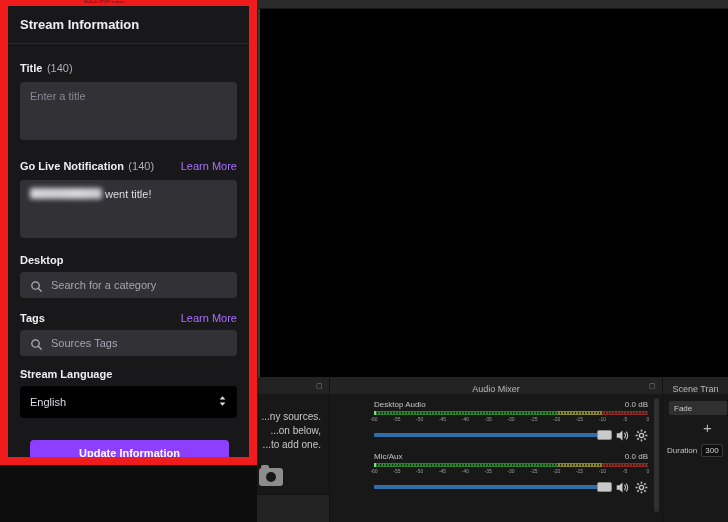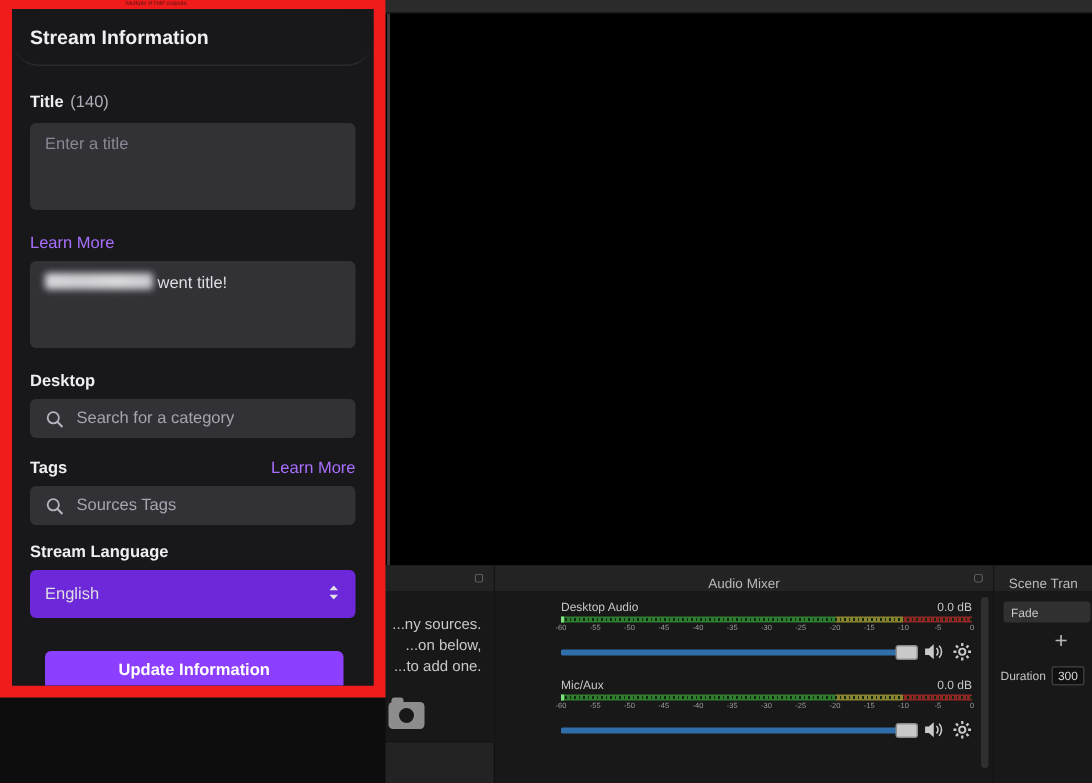--- a/index.html
+++ b/index.html
@@ -137,21 +137,21 @@
     position: absolute; left: 0px; top: 0px; width: 257px; height: 465px;
     border: 8px solid #f01c1c; background: #18181b;
     border-top-width: 6px;
   }
   .modal {
     position: absolute; left: 0; top: 0; right: 0; bottom: 0;
     background: #18181b; overflow: hidden;
   }
   .modal-header {
     height: 38px; display: flex; align-items: center; padding-left: 12px;
-    border-bottom: 1px solid #2a2a2d; background: #18181b; border-radius: 18px;
+    border-bottom: 1px solid #2a2a2d; background: #18181b;
   }
   .modal-title { font-size: 13px; color: #efeff1; font-weight: 600; }
   .modal-body { padding: 14px 12px 0 12px; }
 
   .field-label-row { display: flex; align-items: baseline; justify-content: space-between; margin-bottom: 6px; }
   .field-label { font-size: 11px; color: #efeff1; font-weight: 700; }
   .field-count { font-size: 11px; color: #adadb8; font-weight: 400; }
   .learn-more { font-size: 11px; color: #a970ff; cursor: pointer; }
 
   .textarea-box {
@@ -166,21 +166,21 @@
   }
 
   .search-box {
     background: #313136; border-radius: 4px; height: 26px;
     display: flex; align-items: center; padding: 0 10px; gap: 8px;
   }
   .search-placeholder { font-size: 11px; color: #a5a5b0; }
   .icon-search { width: 13px; height: 13px; flex: 0 0 13px; }
 
   .select-box {
-    background: #6d28d9; border-radius: 4px; height: 32px;
+    background: #000000; border-radius: 4px; height: 32px;
     display: flex; align-items: center; justify-content: space-between; padding: 16px 10px;
   }
   .select-value { font-size: 11px; color: #dedee3; }
   .select-arrows { font-size: 10px; color: #dedee3; line-height: 10px; letter-spacing: 0; }
 
   .btn-primary {
     margin: 22px 8px 0 10px; height: 26px; border-radius: 4px;
     background: #8d3fff; display: flex; align-items: center; justify-content: center;
     font-size: 11px; color: #ffffff; font-weight: 700; cursor: pointer;
   }
@@ -387,20 +387,24 @@
           <span>
             <span class="field-label">Title</span>
             <span class="field-count">(140)</span>
           </span>
         </div>
         <div class="textarea-box">Enter a title</div>
 
         <div class="sp-16"></div>
 
         <div class="field-label-row">
+          <span>
+            <span class="field-label">Go Live Notification</span>
+            <span class="field-count">(140)</span>
+          </span>
           <span class="learn-more">Learn More</span>
         </div>
         <div class="textarea-box live">
           <span class="blur-name"></span><span>went title!</span>
         </div>
 
         <div class="sp-16"></div>
 
         <div class="field-label-row">
           <span class="field-label">Desktop</span>

